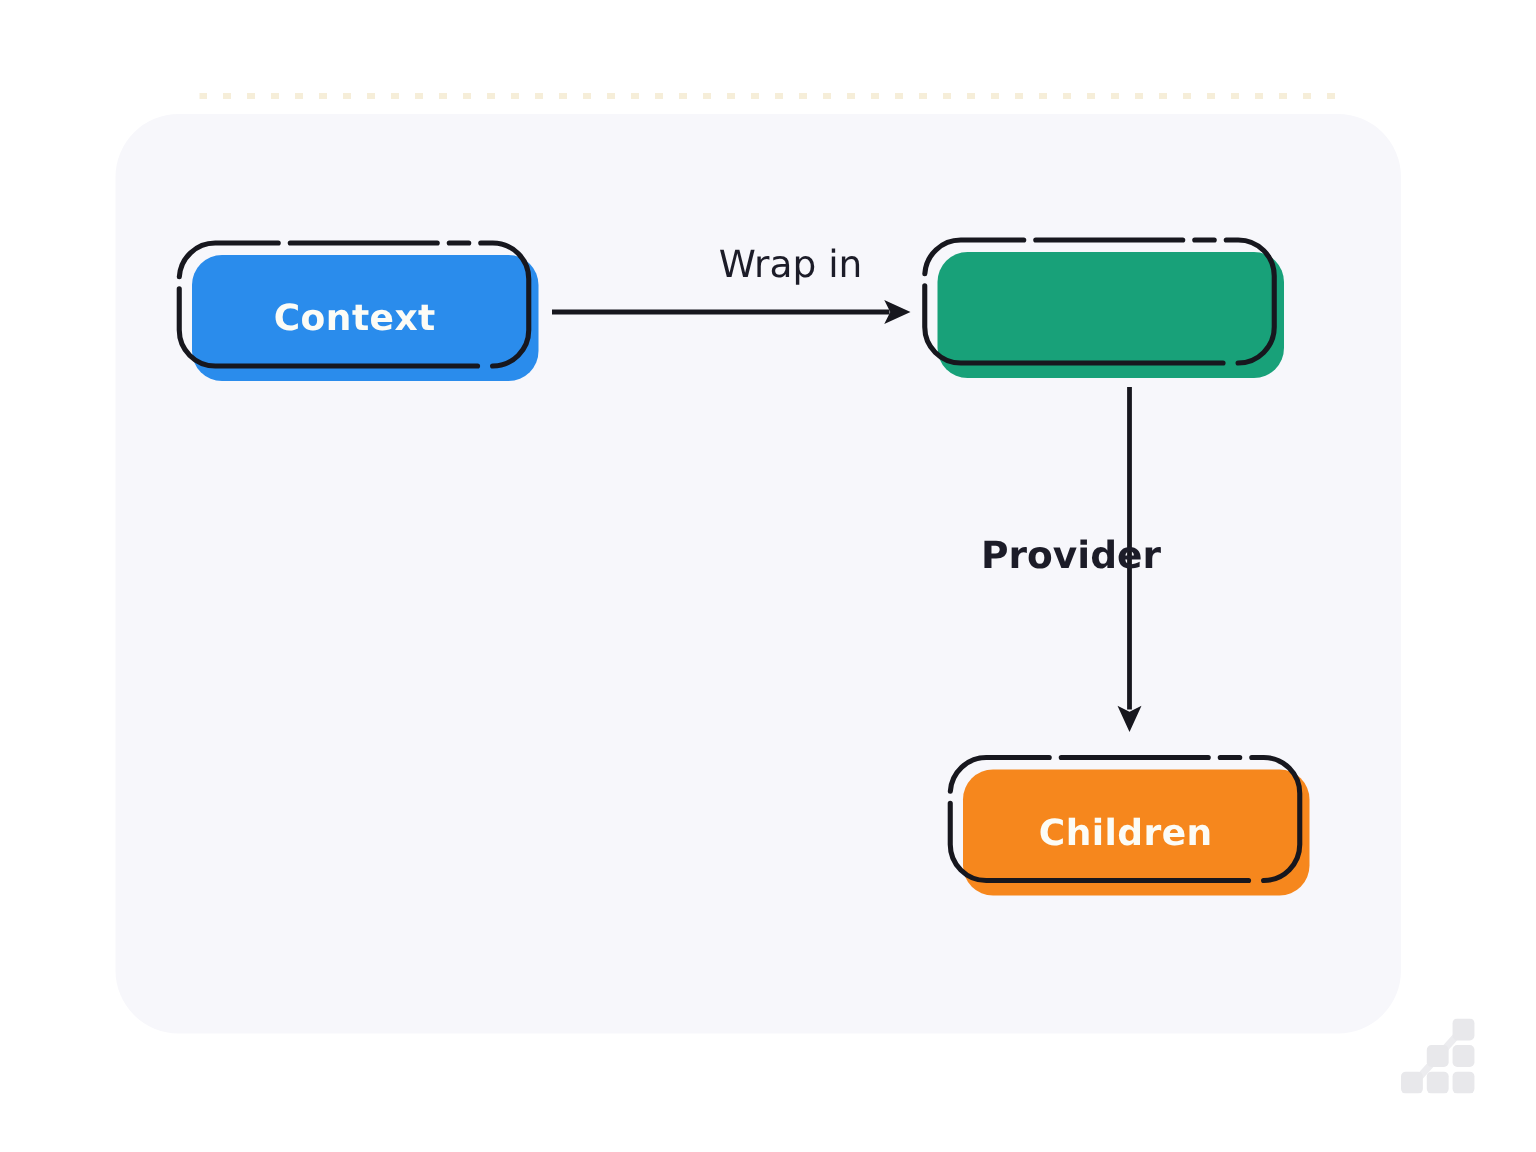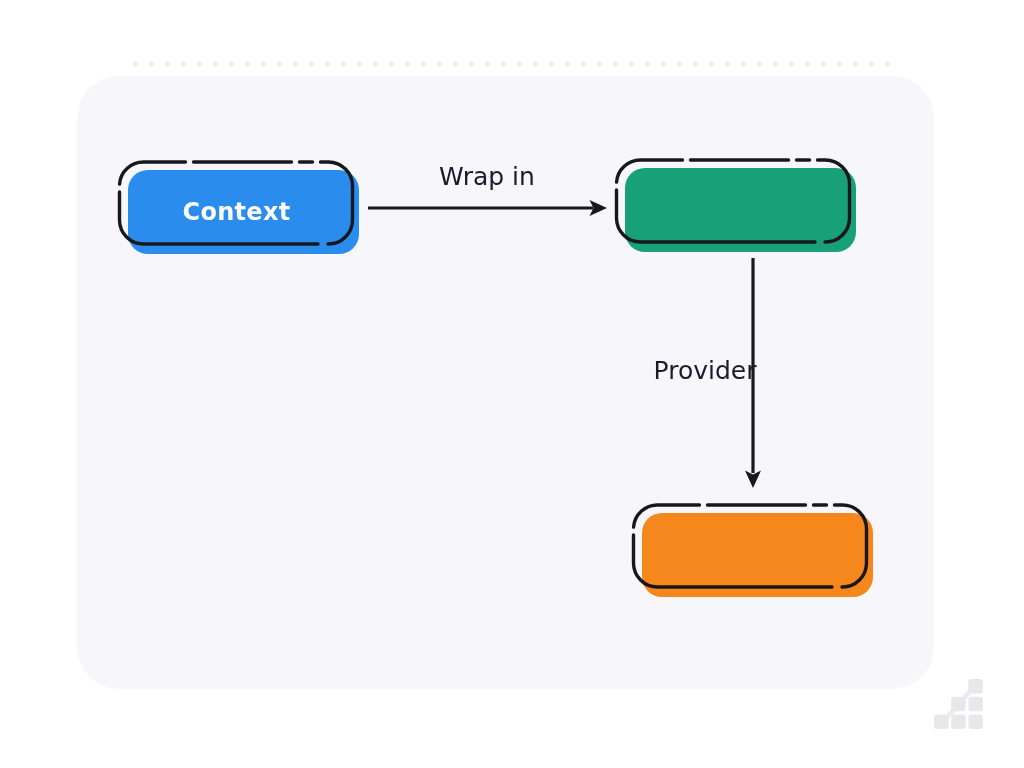--- a/index.html
+++ b/index.html
@@ -24,24 +24,24 @@
     color:#fcfcf6;font-size:24px;font-weight:700;letter-spacing:.3px;
   }
   .node-context{left:117px;top:160px;}
   .node-component{left:614px;top:158px;}
   .node-children{left:631px;top:503px;}
   .sketch-outline{fill:none;stroke-width:3.4;stroke-linecap:round;
     stroke-dasharray:42 8 98 8 13 8 117.4 10 240 8 36.4;}
   .edges-layer{position:absolute;left:0;top:0;width:1024px;height:768px;pointer-events:none;}
   .edge-label{
     position:absolute;transform:translate(-50%,-50%);
-    color:#1c1c28;font-size:25px;font-weight:400;white-space:nowrap;
+    color:#1c1c28;font-size:25px;font-weight:400;white-space:nowrap;margin-left:40px;
   }
   .edge-label-wrap{left:487px;top:176px;}
-  .edge-label-provider{left:705px;top:370px;}
+  .edge-label-provider{left:674px;top:370px;font-weight:bold;}
   .watermark{position:absolute;left:934px;top:679px;width:50px;height:50px;}
 </style>
 </head>
 <body>
 
 <div class="card" style="background:#F7F7FB"></div>
 
 <div class="top-dashes"></div>
 
 <svg class="edges-layer" viewBox="0 0 1024 768">
@@ -68,20 +68,21 @@
     <rect x="11" y="10" width="231" height="84" rx="20" fill="#18A179"></rect>
     <path class="sketch-outline" d="M 26.5 2 H 211.5 A 24 24 0 0 1 235.5 26 V 60 A 24 24 0 0 1 211.5 84 H 26.5 A 24 24 0 0 1 2.5 60 V 26 A 24 24 0 0 1 26.5 2 Z" stroke="#17171E"></path>
   </svg>
 </div>
 
 <div class="node node-children">
   <svg viewBox="0 0 246 102">
     <rect x="11" y="10" width="231" height="84" rx="20" fill="#F6871D"></rect>
     <path class="sketch-outline" d="M 26.5 2 H 211.5 A 24 24 0 0 1 235.5 26 V 60 A 24 24 0 0 1 211.5 84 H 26.5 A 24 24 0 0 1 2.5 60 V 26 A 24 24 0 0 1 26.5 2 Z" stroke="#17171E"></path>
   </svg>
+  <span class="node-label">Children</span>
 </div>
 
 <div class="edge-label edge-label-wrap">Wrap in</div>
 <div class="edge-label edge-label-provider">Provider</div>
 
 <svg class="watermark" viewBox="0 0 48 48">
   <g fill="#E8E8EB">
     <path d="M7 43 L40 6" stroke="#ECECEF" stroke-width="4.5" fill="none"></path>
     <rect x="33" y="0" width="14" height="14" rx="3"></rect>
     <rect x="16.5" y="17" width="14" height="14" rx="3"></rect>

